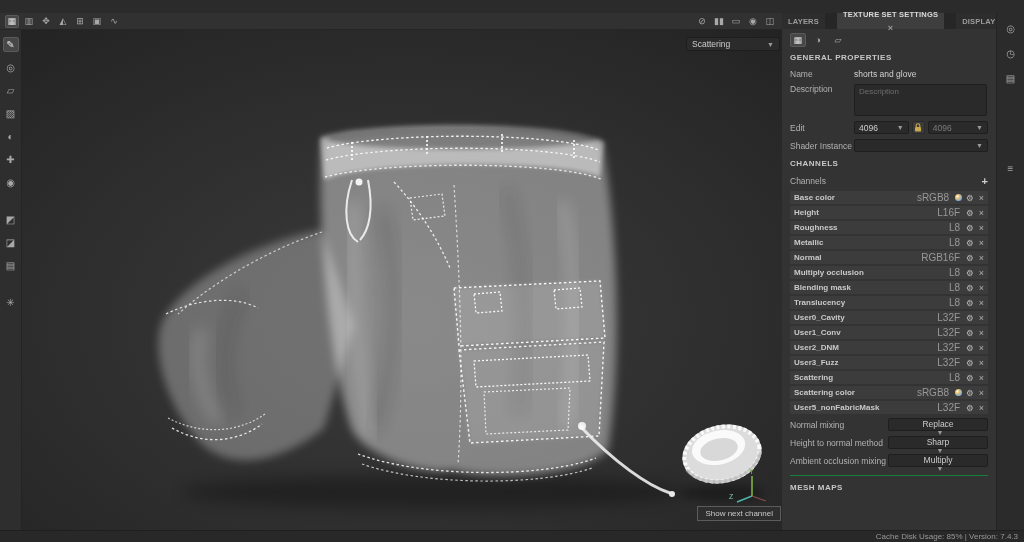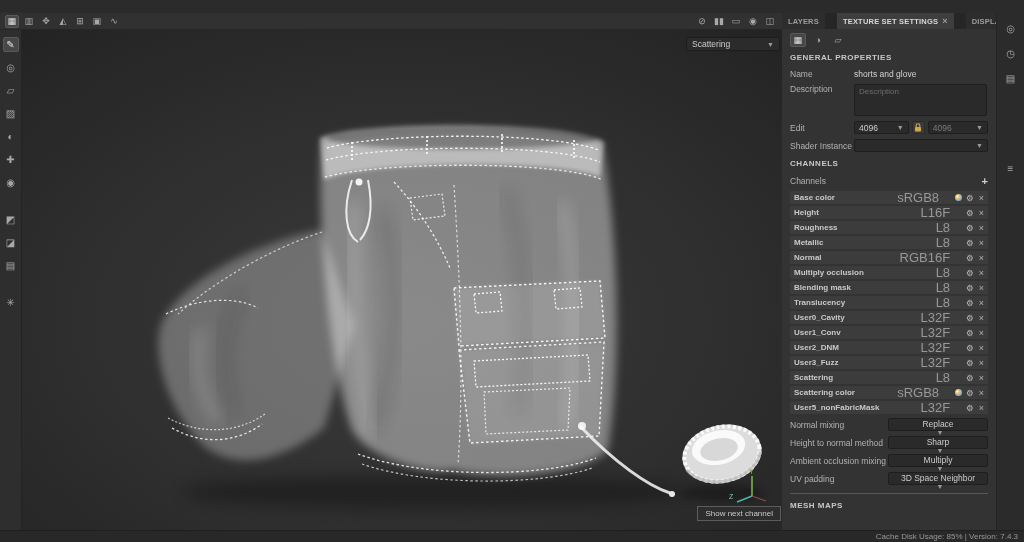--- a/index.html
+++ b/index.html
@@ -27,39 +27,39 @@
   .scene { position:absolute; inset:0; }
   .channel-dd { position:absolute; top:7px; left:664px; width:94px; height:14px; background:#2b2b2b; border:1px solid #1d1d1d; border-radius:2px; display:flex; align-items:center; justify-content:space-between; padding:0 5px; font-size:8.5px; color:#cccccc; }
   .channel-dd .chev { font-size:7px; color:#9a9a9a; }
   .tooltip { position:absolute; right:1px; bottom:9px; background:#2e2e2e; border:1px solid #5c5c5c; padding:2px 7px; font-size:8px; color:#c8c8c8; white-space:nowrap; }
   .gizmo { position:absolute; right:10px; bottom:22px; }
 
   
   .right-panel { position:absolute; top:13px; left:782px; width:214px; height:517px; background:#333333; z-index:4; }
   .tabbar { height:16px; background:#262626; display:flex; align-items:stretch; }
   .tab { display:flex; align-items:center; gap:4px; padding:0 6px; font-size:7.5px; font-weight:bold; letter-spacing:.2px; color:#9d9d9d; background:#2d2d2d; margin-right:12px; white-space:nowrap;justify-content:center; }
-  .tab.active { background:#3e3e3e; color:#d8d8d8; }
+  .tab.active { background:#3e3e3e; color:#d8d8d8;flex-direction:column; }
   .tabx { font-size:9px; color:#9a9a9a; }
   .panel-body { position:absolute; top:16px; left:0; right:0; bottom:0; padding:4px 8px 0 8px; overflow:hidden; }
   .panel-icons { display:flex; gap:4px; margin-bottom:2px; }
   .panel-icons .icon { width:16px; height:14px; font-size:9px; }
   .sec-head { font-size:8px; font-weight:bold; letter-spacing:.5px; color:#c7c7c7; margin:6px 0 7px 0; }
   .row { display:flex; align-items:center; margin-bottom:5px; font-size:8.5px; color:#b2b2b2; }
   .row .label { width:64px; flex-shrink:0; }
   .row.top { align-items:flex-start; }
   .value-text { color:#d2d2d2; }
   .dd { background:#2a2a2a; border:1px solid #1e1e1e; border-radius:2px; height:13px; display:flex; align-items:center; justify-content:space-between; padding:0 4px; font-size:8.5px; color:#cccccc; }
   .dd .chev { font-size:7px; color:#9a9a9a; margin-left:4px; }
   .dd.dim { color:#7a7a7a; }
   .textarea { width:133px; height:32px; background:#2a2a2a; border:1px solid #1e1e1e; border-radius:2px; padding:2px 4px; font-size:8px; color:#6d6d6d; }
   .lockbtn { width:14px; height:13px; background:#3b3b3b; border:1px solid #2a2a2a; border-radius:2px; display:flex; align-items:center; justify-content:center; margin:0 3px; }
   .plus { margin-left:auto; font-size:11px; color:#cfcfcf; font-weight:bold; }
   .ch { height:13px; background:#3c3c3c; border-radius:1px; display:flex; align-items:center; padding:0 4px; margin-bottom:2px; }
   .ch .nm { font-size:8px; font-weight:bold; color:#c9c9c9; flex:1; white-space:nowrap; }
-  .ch .fmt { font-size:13px; color:#989898; margin-right:16px; }
+  .ch .fmt { font-size:10px; color:#989898; margin-right:6px; }
   .ch .gear { font-size:8.5px; color:#b8b8b8; margin-right:5px; }
   .ch .chx { font-size:9px; color:#b0b0b0; }
   .cwheel { width:7px; height:7px; border-radius:50%; margin-right:4px;
             background: radial-gradient(circle at 35% 35%, #ffffff 0%, #e8c06a 30%, #7ab0e0 70%, #b06ad0 100%); }
   .mixrow { margin-top:4px; }
   .mixrow .dd { width:100px; margin-left:auto;flex-direction:column; }
   .meshmaps { border-top:1px solid #15803d; margin-top:8px; padding-top:7px; }
 
   
   .right-strip { position:absolute; top:13px; left:996px; width:28px; height:517px; background:#2b2b2b; border-left:1px solid #242424; display:flex; flex-direction:column; align-items:center; padding-top:8px; gap:10px; z-index:4; }
@@ -391,27 +391,20 @@
           <span class="chev">▼</span>
         </div>
       </div>
       <div class="row mixrow">
         <span>Ambient occlusion mixing</span>
         <div class="dd">
           <span>Multiply</span>
           <span class="chev">▼</span>
         </div>
       </div>
-      <div class="row mixrow">
-        <span>UV padding</span>
-        <div class="dd">
-          <span>3D Space Neighbor</span>
-          <span class="chev">▼</span>
-        </div>
-      </div>
 
       <div class="sec-head meshmaps">MESH MAPS</div>
     </div>
   </div>
 
   <div class="right-strip">
       <span class="icon">◎</span>
       <span class="icon">◷</span>
       <span class="icon">▤</span>
       <div class="gap"></div>

